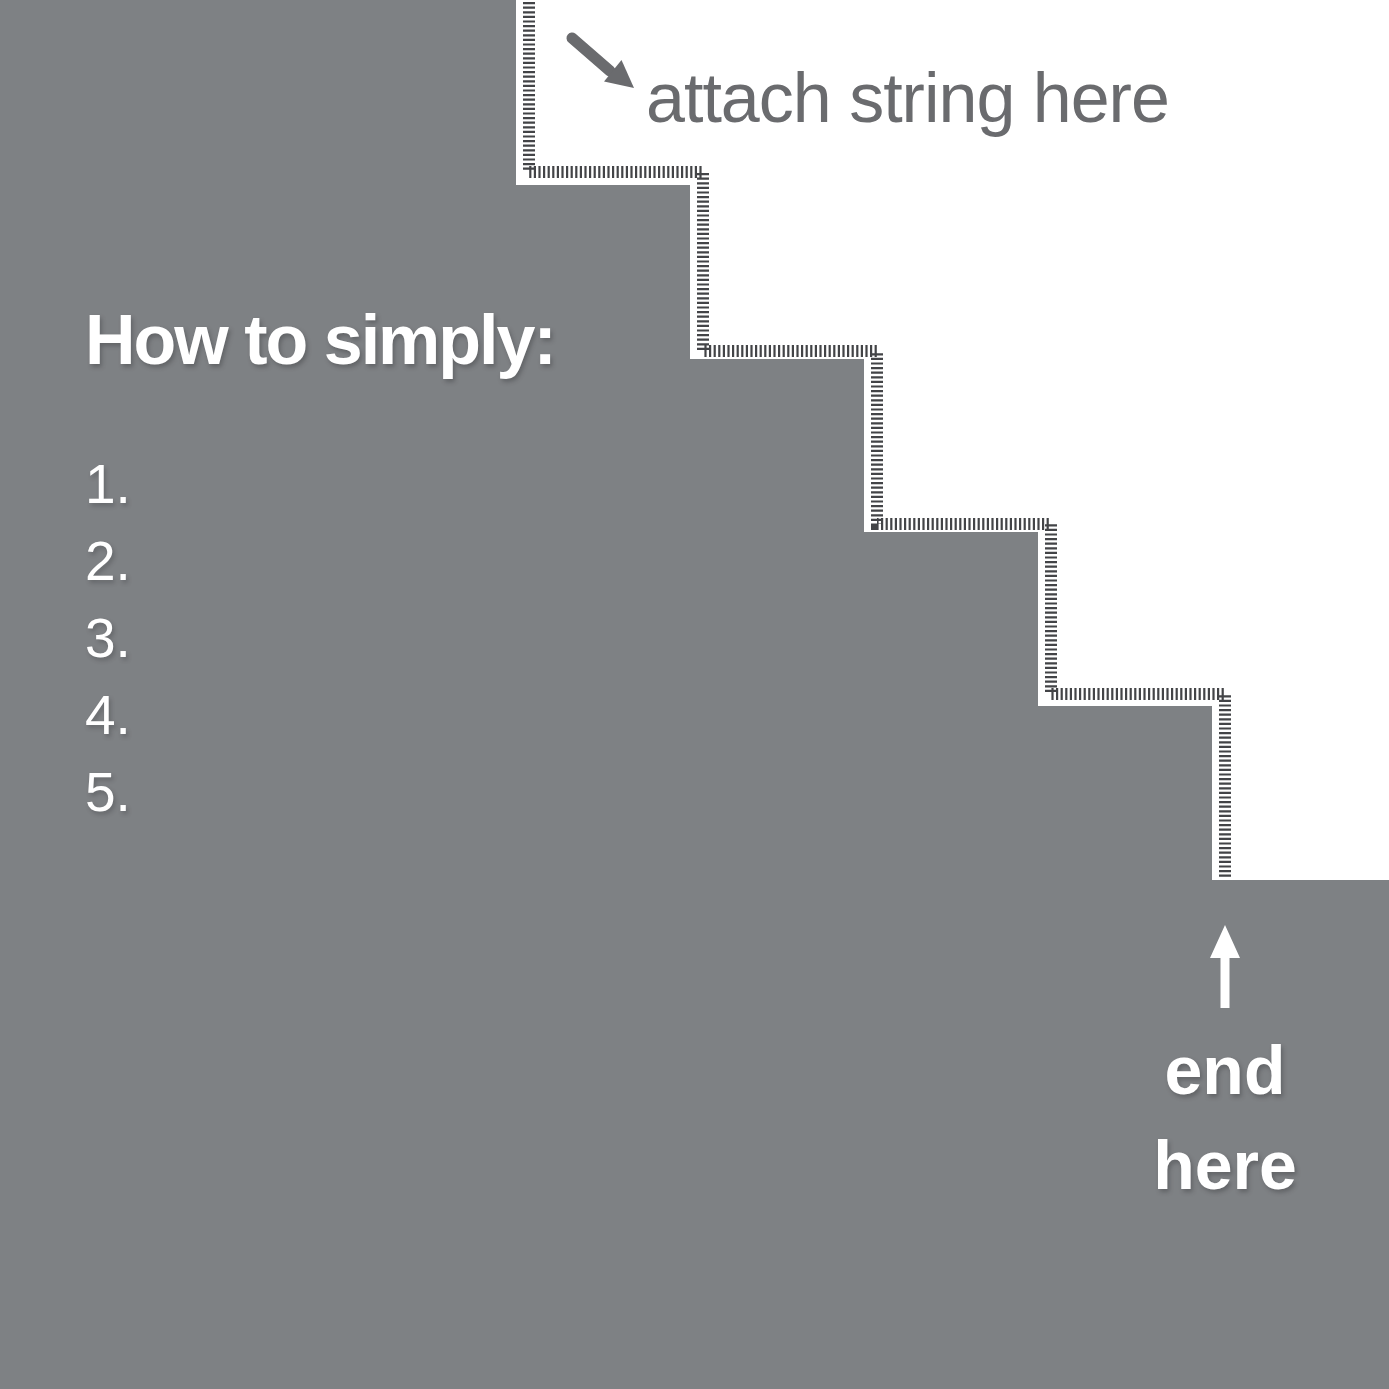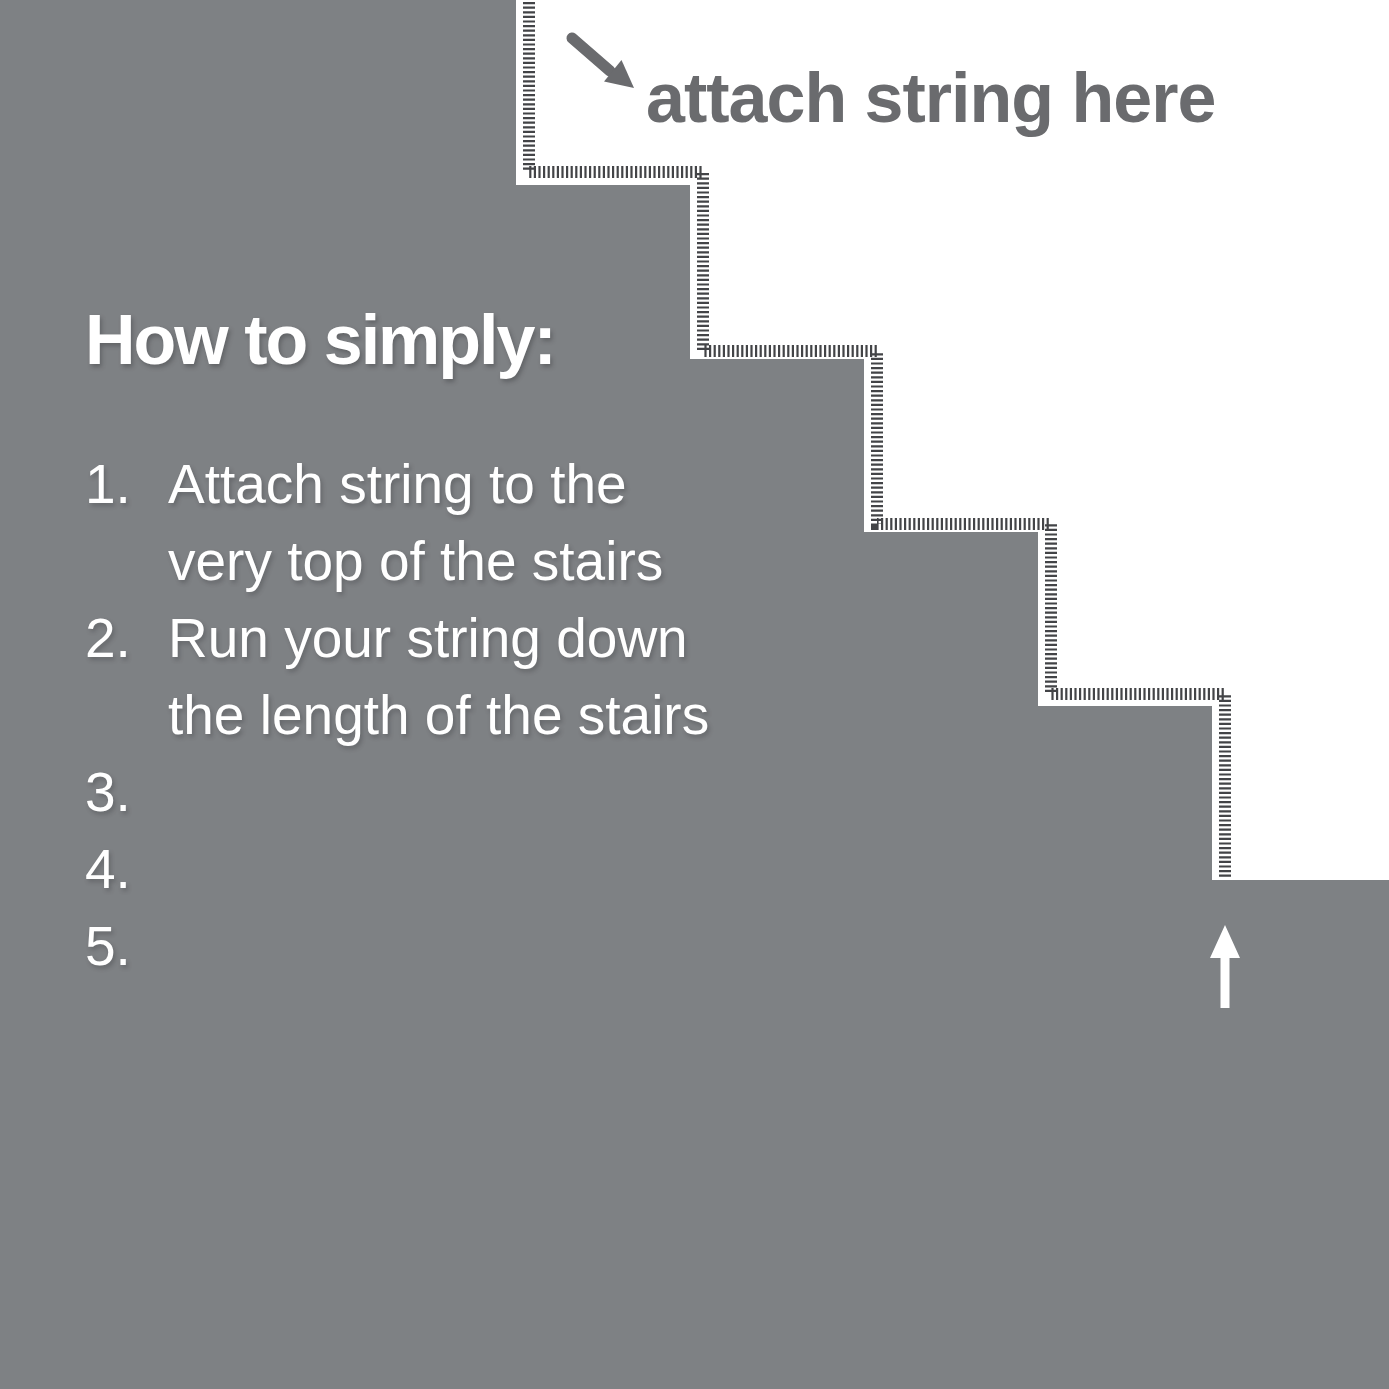--- a/index.html
+++ b/index.html
@@ -3,21 +3,21 @@
 <meta charset="utf-8">
 <style>
   html,body{margin:0;padding:0;background:#7E8184;}
   .canvas{
     position:relative;width:1389px;height:1389px;overflow:hidden;
     font-family:"Liberation Sans", sans-serif;
   }
   .canvas svg{position:absolute;left:0;top:0;}
   .label{position:absolute;}
   .attach-label{
-    left:646px;top:58px;font-size:70px;font-weight:bold;letter-spacing:-1px;
+    left:646px;top:58px;font-size:70px;font-weight:normal;letter-spacing:-1px;
     text-shadow:1px 2px 2px rgba(255,255,255,0.35);
     white-space:nowrap;
   }
   .heading{
     left:85px;top:300px;font-size:70px;font-weight:bold;letter-spacing:-2px;
     text-shadow:2px 3px 4px rgba(45,47,50,0.35);
     white-space:nowrap;
   }
   .steps{
     position:absolute;left:85px;top:446px;width:790px;
@@ -54,33 +54,31 @@
     <polygon points="1225,925 1240,958 1229.5,958 1229.5,1008 1220.5,1008 1220.5,958 1210,958" fill="#FFFFFF"></polygon>
   </svg>
 
   <div class="label attach-label" style="color: rgb(106, 107, 110);">attach string here</div>
 
   <div class="label heading" style="color: rgb(255, 255, 255);">How to simply:</div>
 
   <div class="steps" style="color: rgb(255, 255, 255);">
     <div class="step">
       <span class="num">1.</span>
-      <span class="text">Attach string to the
-very top of the stairs</span>
     </div>
     <div class="step">
       <span class="num">2.</span>
-      <span class="text">Run your string down
-the length of the stairs</span>
     </div>
     <div class="step">
       <span class="num">3.</span>
     </div>
     <div class="step">
       <span class="num">4.</span>
     </div>
     <div class="step">
       <span class="num">5.</span>
     </div>
   </div>
 
+  <div class="label end-label" style="color: rgb(255, 255, 255);">end
+here</div>
 
 </div>
 
 </body></html>

